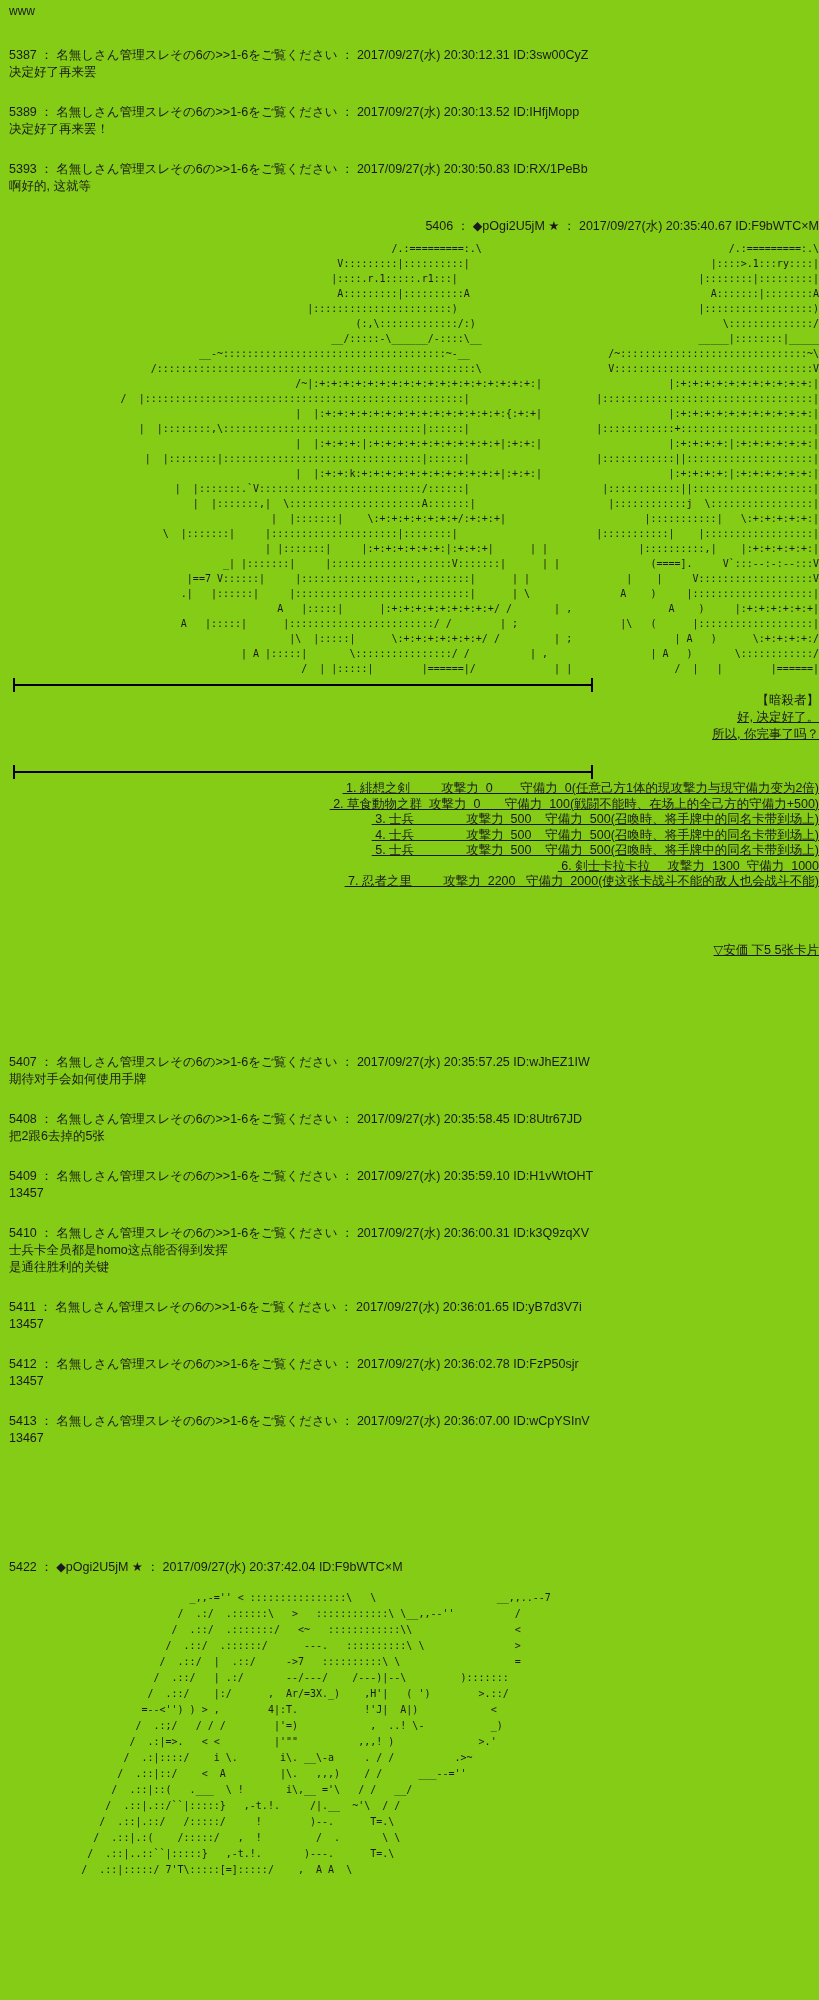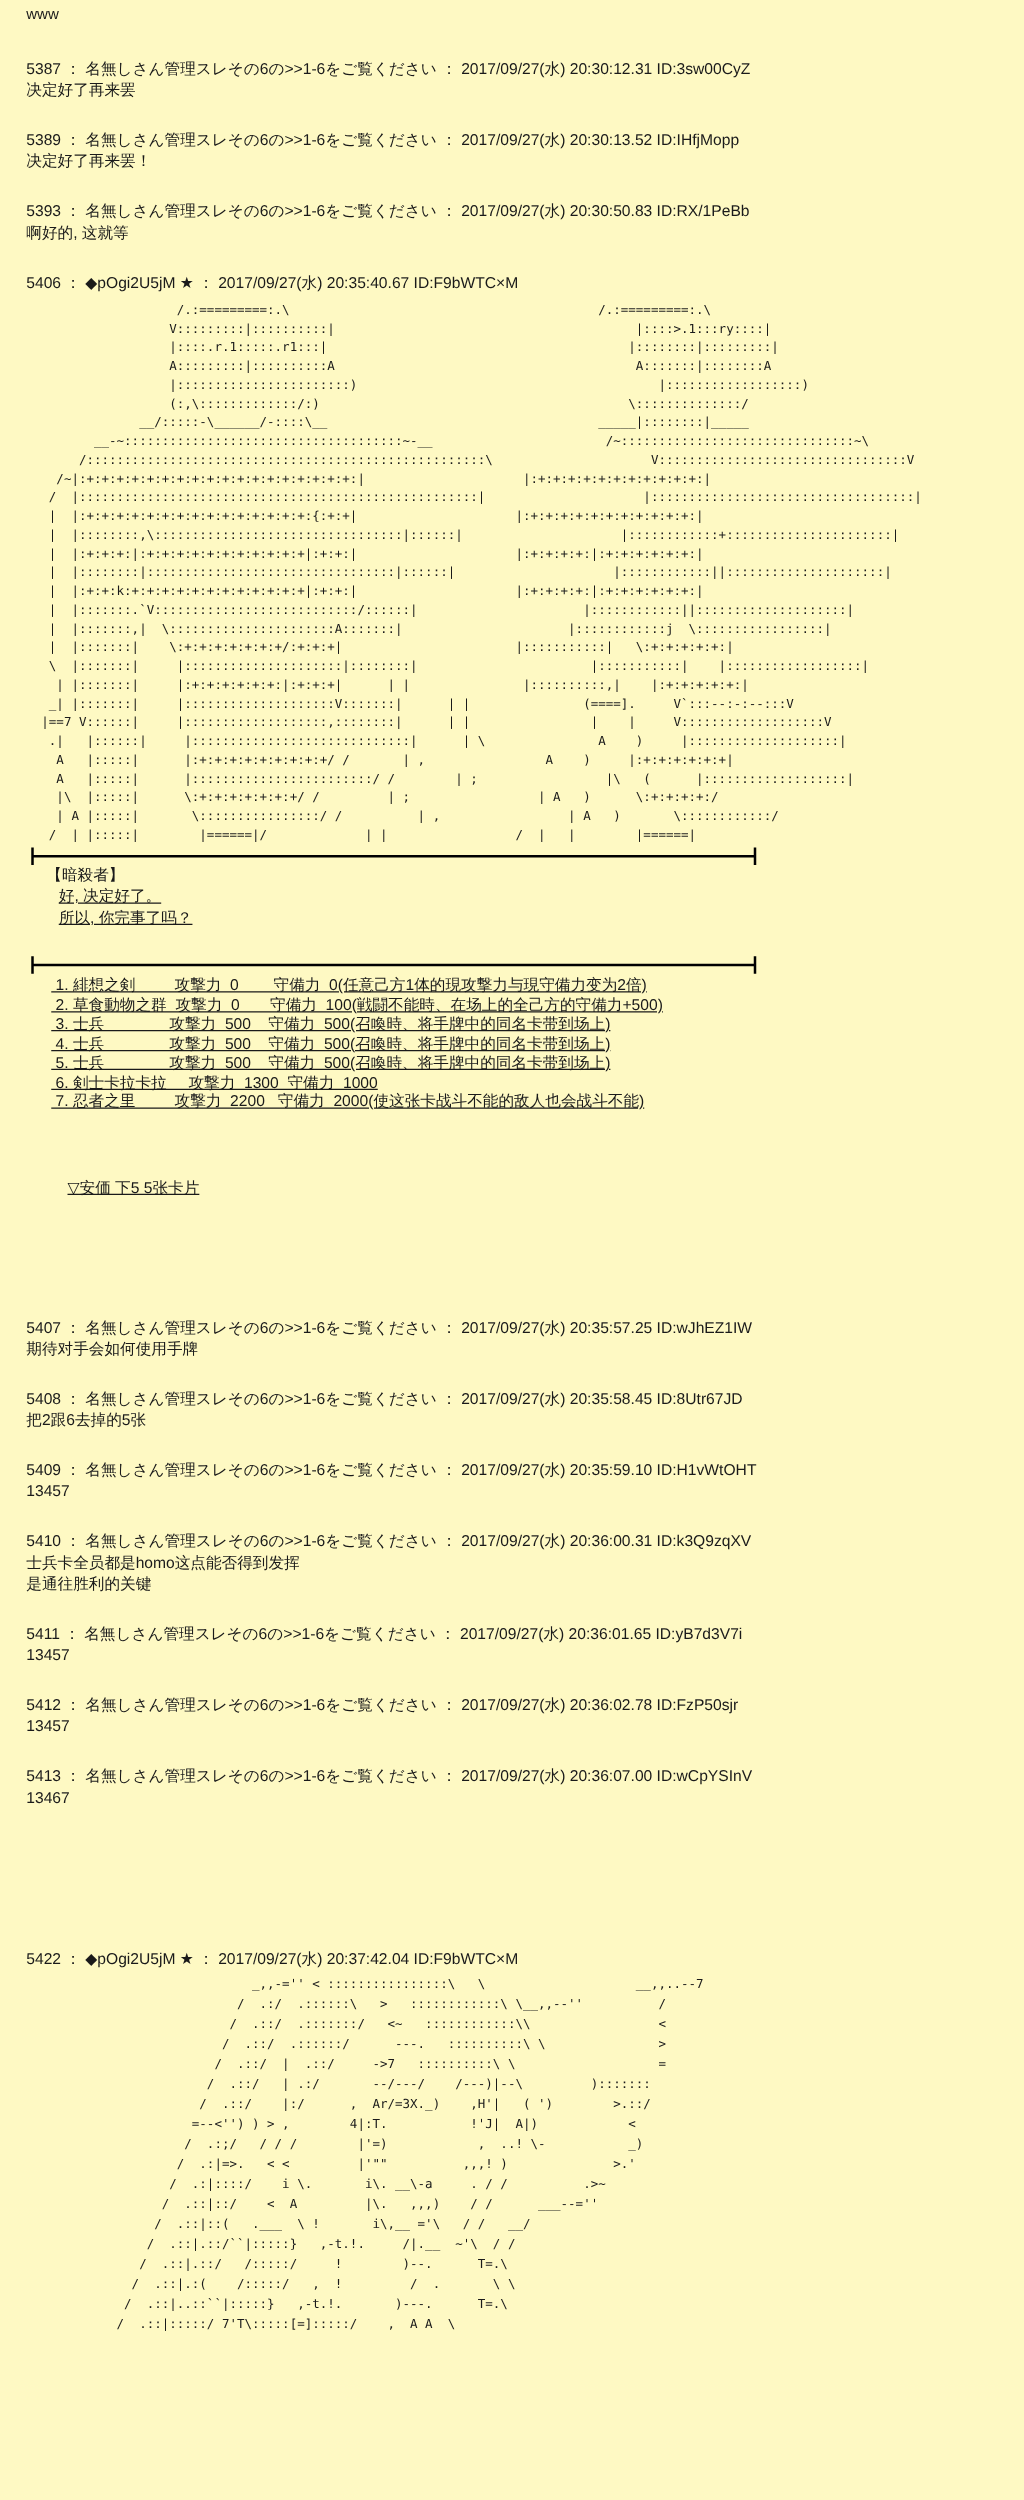--- a/index.html
+++ b/index.html
@@ -1,41 +1,41 @@
 <!DOCTYPE html>
 <html><head>
 <meta charset="utf-8">
 <style>
   html,body { margin:0; padding:0; background:#fff; }
   .page {
     position:relative;
     width:819px; height:2000px;
     overflow:hidden;
-    background:#fef9c3;
+    background:#84cc16;
     color:#1a1a1a;
     font-family:"Liberation Sans","DejaVu Sans",sans-serif;
     font-size:12.5px;
     line-height:17px;
-    padding:3px 0 0 21px;
+    padding:3px 0 0 9px;
     box-sizing:border-box;
   }
   .top-note { font-size:12px; line-height:17px; margin:0 0 27px 0; }
   .post { margin:0 0 23px 0; }
   .post-header { white-space:nowrap; }
   .post-body { white-space:pre-line; }
-  .post-aa { margin-top:16px; margin-bottom:95px; }
+  .post-aa { margin-top:16px; margin-bottom:95px;text-align:right; }
   .post-aa2 { margin-top:112px; margin-bottom:0; }
   pre.aa {
     font-family:"DejaVu Sans Mono","Liberation Mono",monospace;
     font-size:10px;
     line-height:15px;
     margin:6px 0 0 0;
     white-space:pre;
   }
-  pre.aa2 { line-height:16px; margin-top:4px; }
+  pre.aa2 { line-height:16px; margin-top:14px; }
   .divider {
     position:relative;
     height:0;
     border-top:2px solid #000;
     width:578px;
     margin:8px 0 6px 5px;
   }
   .divider::before, .divider::after {
     content:"";
     position:absolute;

